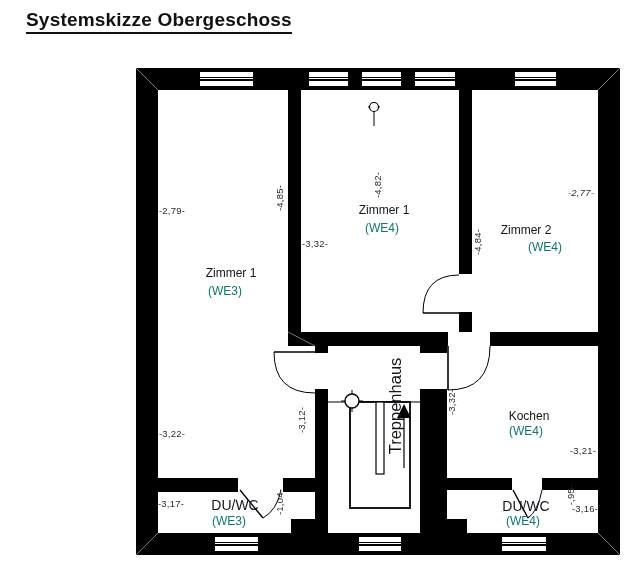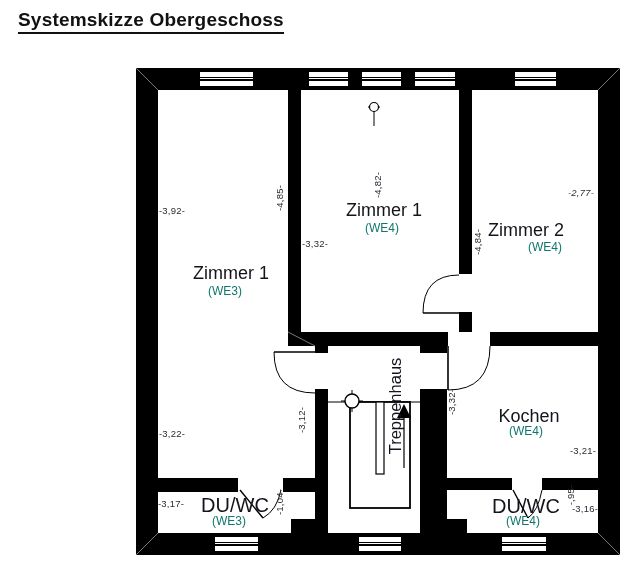--- a/index.html
+++ b/index.html
@@ -1,28 +1,28 @@
 <!DOCTYPE html>
 <html><head>
 <meta charset="utf-8">
 <style>
   html,body{margin:0;padding:0;background:#ffffff;}
   body{width:640px;height:570px;position:relative;overflow:hidden;
        font-family:"Liberation Sans",sans-serif;color:#1c1c1c;}
-  .title{position:absolute;left:18px;top:9px;font-size:19px;font-weight:bold;
+  .title{position:absolute;left:26px;top:9px;font-size:19px;font-weight:bold;
          color:#111;border-bottom:2.5px solid #111;padding-bottom:1px;letter-spacing:.2px;}
   .wall{position:absolute;background:#000;}
   .slot{position:absolute;background:#fff;border-top:1.5px solid #000;border-bottom:1.5px solid #000;box-sizing:border-box;}
   .win{position:absolute;background:#fff;border:2px solid #000;box-sizing:border-box;}
   .win::before,.win::after{content:"";position:absolute;left:0;right:0;height:1.5px;background:#000;}
   .win::before{top:34%;} .win::after{top:52%;}
   .lbl{position:absolute;white-space:nowrap;transform:translate(-50%,-50%);}
   .vlbl{position:absolute;white-space:nowrap;transform:translate(-50%,-50%) rotate(-90deg);}
-  .room{font-size:18px;color:#14141c;}
-  .big{font-size:20px;}
+  .room{font-size:12px;color:#14141c;}
+  .big{font-size:14px;}
   .unit{font-size:12px;color:#0f766e;}
   .dim{font-size:9.5px;color:#2b2b33;letter-spacing:.2px;}
   .trep{font-size:16.5px;color:#14141c;}
   svg.overlay{position:absolute;left:0;top:0;}
 </style>
 </head>
 <body>
 
 <div class="title">Systemskizze Obergeschoss</div>
 
@@ -129,21 +129,21 @@
 <div class="lbl unit" style="left:526px;top:431px;">(WE4)</div>
 
 <div class="lbl room big" style="left:235px;top:505px;">DU/WC</div>
 <div class="lbl unit" style="left:229px;top:521px;">(WE3)</div>
 
 <div class="lbl room big" style="left:526px;top:506px;">DU/WC</div>
 <div class="lbl unit" style="left:523px;top:521px;">(WE4)</div>
 
 <div class="vlbl trep" style="left:395px;top:406px;">Treppenhaus</div>
 
-<div class="lbl dim" style="left:172px;top:210px;">-3,92-</div>
+<div class="lbl dim" style="left:172px;top:210px;">-2,79-</div>
 <div class="vlbl dim" style="left:279px;top:198px;">-4,85-</div>
 <div class="vlbl dim" style="left:377px;top:185px;">-4,82-</div>
 <div class="lbl dim" style="left:315px;top:243px;">-3,32-</div>
 <div class="vlbl dim" style="left:477px;top:242px;">-4,84-</div>
 <div class="lbl dim" style="left:581px;top:192px;font-style:italic;">-2,77-</div>
 <div class="lbl dim" style="left:172px;top:408px;margin-top:25px;">-3,22-</div>
 <div class="vlbl dim" style="left:301px;top:420px;">-3,12-</div>
 <div class="lbl dim" style="left:171px;top:503px;">-3,17-</div>
 <div class="vlbl dim" style="left:279px;top:502px;">-1,04-</div>
 <div class="vlbl dim" style="left:451px;top:402px;">-3,32-</div>

